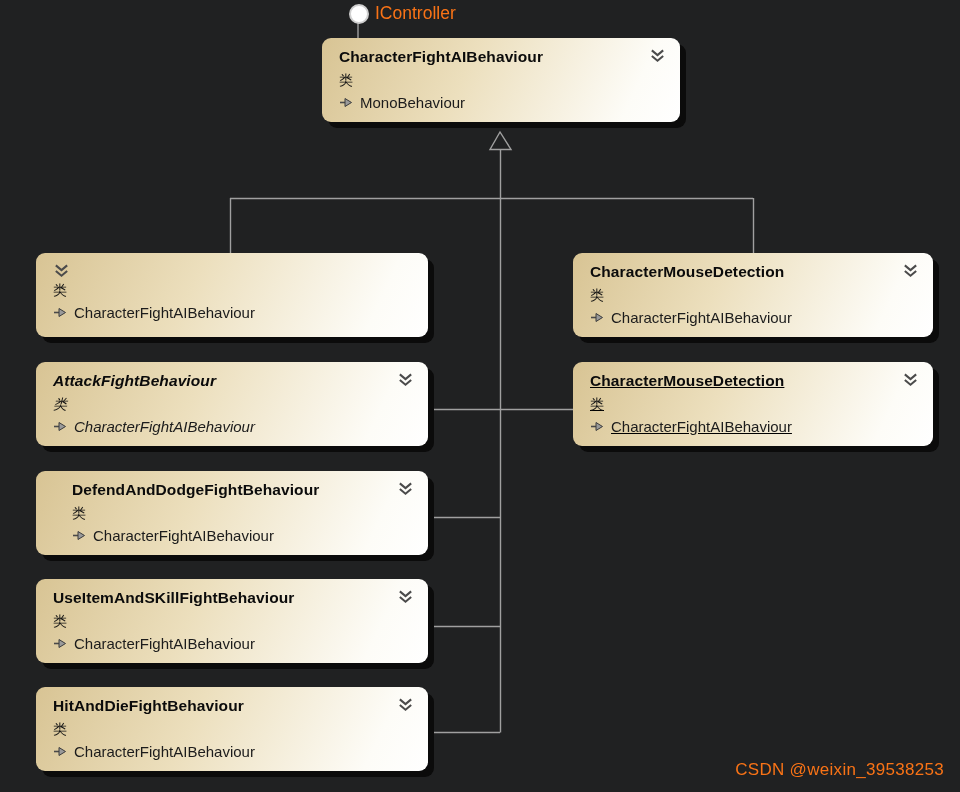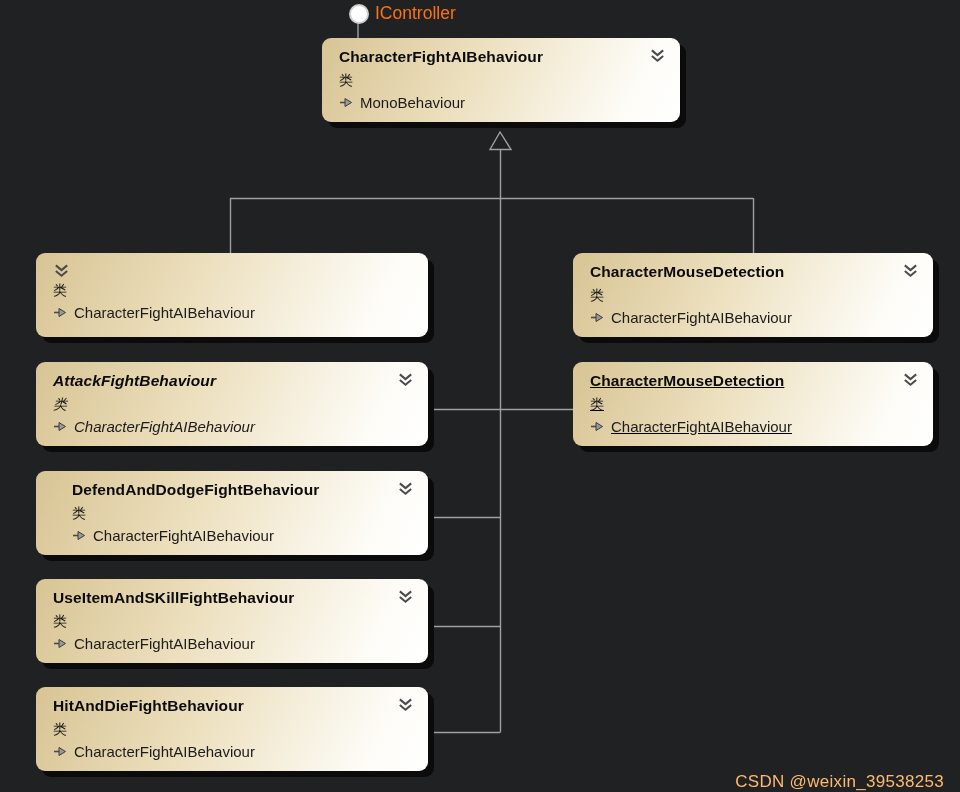--- a/index.html
+++ b/index.html
@@ -204,15 +204,15 @@
     <div class="class-stereotype">类</div>
     <div class="parent-row">
       <svg class="inherits-arrow" width="14" height="11" viewBox="0 0 14 11">
         <line x1="1" y1="5.5" x2="7" y2="5.5" stroke="#4a4a4a" stroke-width="1.6"></line>
         <polygon points="6,1.5 12.5,5.5 6,9.5" fill="#9a9a9a" stroke="#3c3c3c" stroke-width="1"></polygon>
       </svg>
       <span class="parent-name">CharacterFightAIBehaviour</span>
     </div>
   </div>
 
-  <div class="watermark" style="color:#fdba74;margin-top:12px;">CSDN @weixin_39538253</div>
+  <div class="watermark" style="color:#f97316;">CSDN @weixin_39538253</div>
 
 </div>
 
 </body></html>

